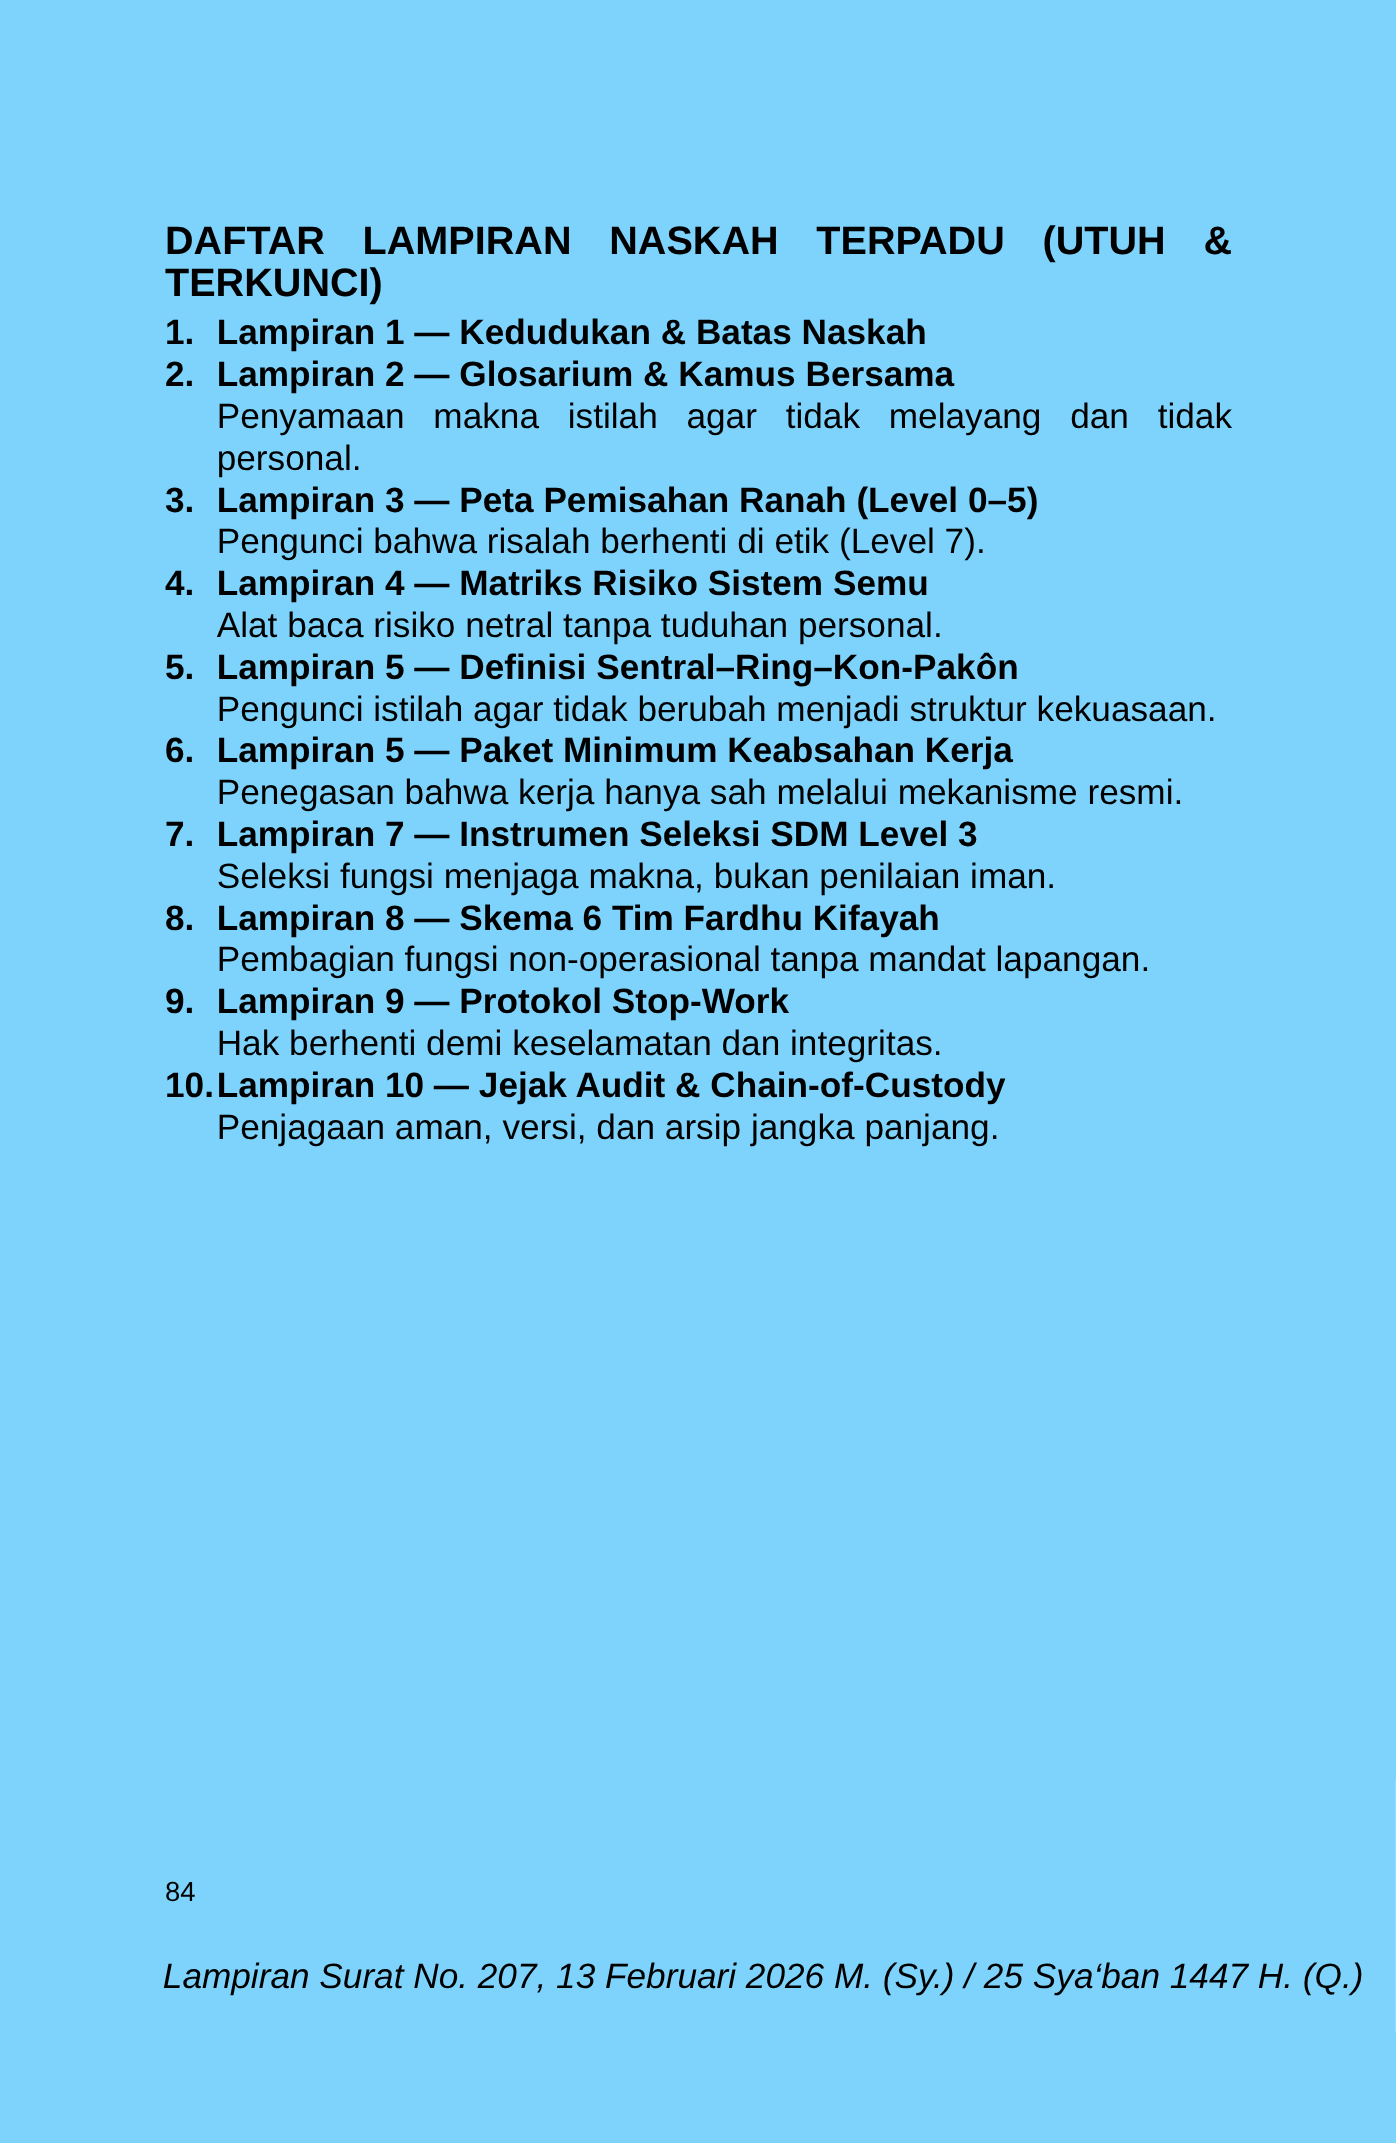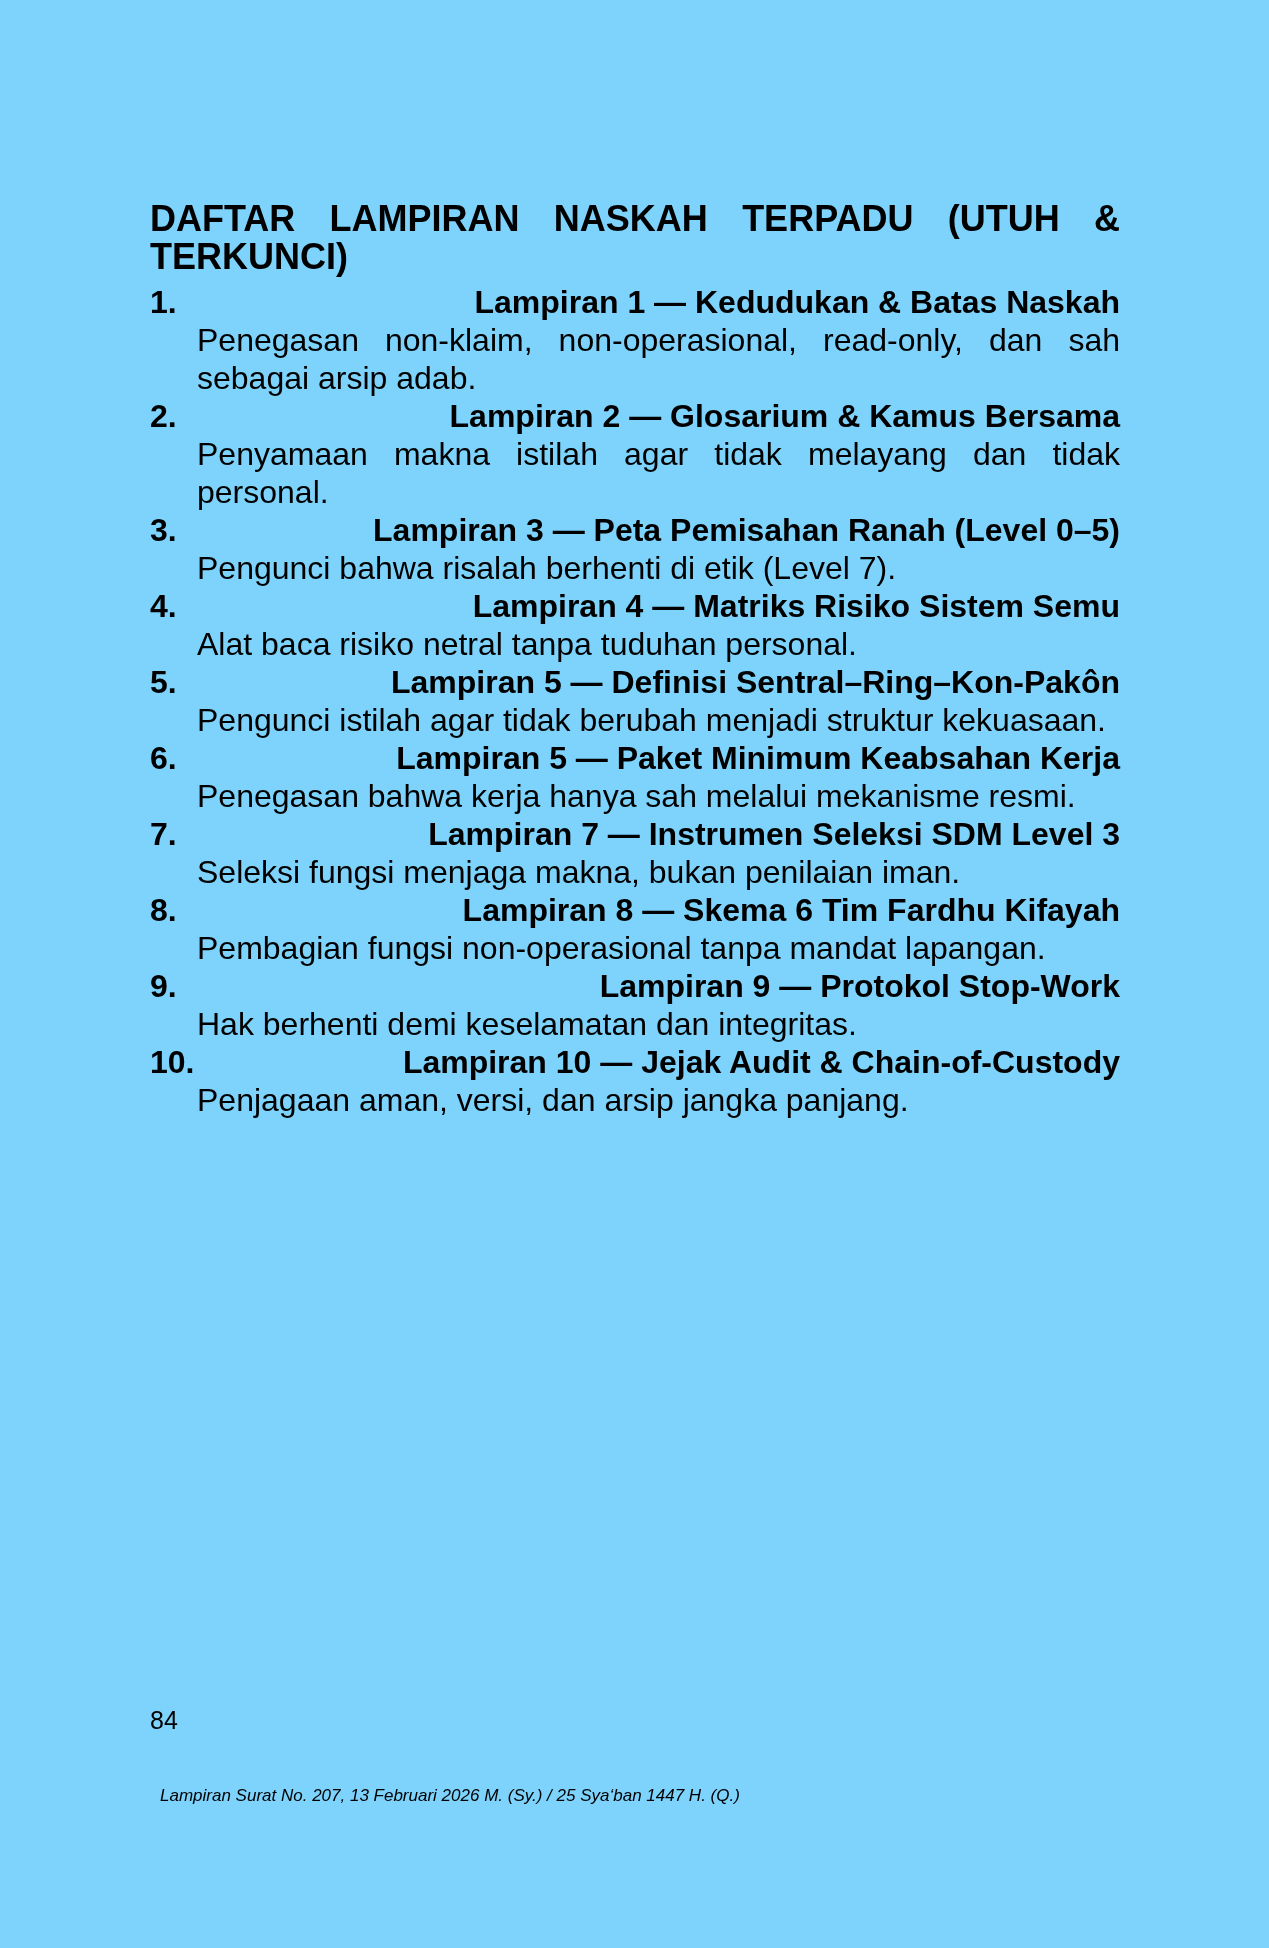--- a/index.html
+++ b/index.html
@@ -28,54 +28,53 @@
     text-align-last: left;
     margin: 0 0 7px 0;
   }
   .lampiran-list { margin: 0; padding: 0; }
   .list-item {
     display: grid;
     grid-template-columns: 47px 1fr;
     align-items: start;
   }
   .item-num { font-weight: 700; white-space: nowrap; }
-  .item-heading { font-weight: 700; text-align: right; }
+  .item-heading { font-weight: 700; text-align: left; }
   .item-desc { text-align: justify; text-align-last: left; }
   .page-number {
     position: absolute;
     top: 1705px;
     left: 150px;
     width: 970px;
     font-size: 25px;
     line-height: 30px;
   }
   .footer-note {
     position: absolute;
     top: 1780px;
-    left: 160px;
+    left: 148px;
     width: 1000px;
     font-style: italic;
-    font-size: 17px;
+    font-size: 32px;
     line-height: 32px;
     white-space: nowrap;
   }
 </style>
 </head>
 <body>
 
 <div class="page">
   <div class="content">
     <p class="doc-title">DAFTAR LAMPIRAN NASKAH TERPADU (UTUH &amp; TERKUNCI)</p>
 
     <div class="lampiran-list">
       <div class="list-item">
         <span class="item-num">1.</span>
         <div>
           <div class="item-heading">Lampiran 1 — Kedudukan &amp; Batas Naskah</div>
-          <div class="item-desc">Penegasan non-klaim, non-operasional, read-only, dan sah sebagai arsip adab.</div>
         </div>
       </div>
       <div class="list-item">
         <span class="item-num">2.</span>
         <div>
           <div class="item-heading">Lampiran 2 — Glosarium &amp; Kamus Bersama</div>
           <div class="item-desc">Penyamaan makna istilah agar tidak melayang dan tidak personal.</div>
         </div>
       </div>
       <div class="list-item">

